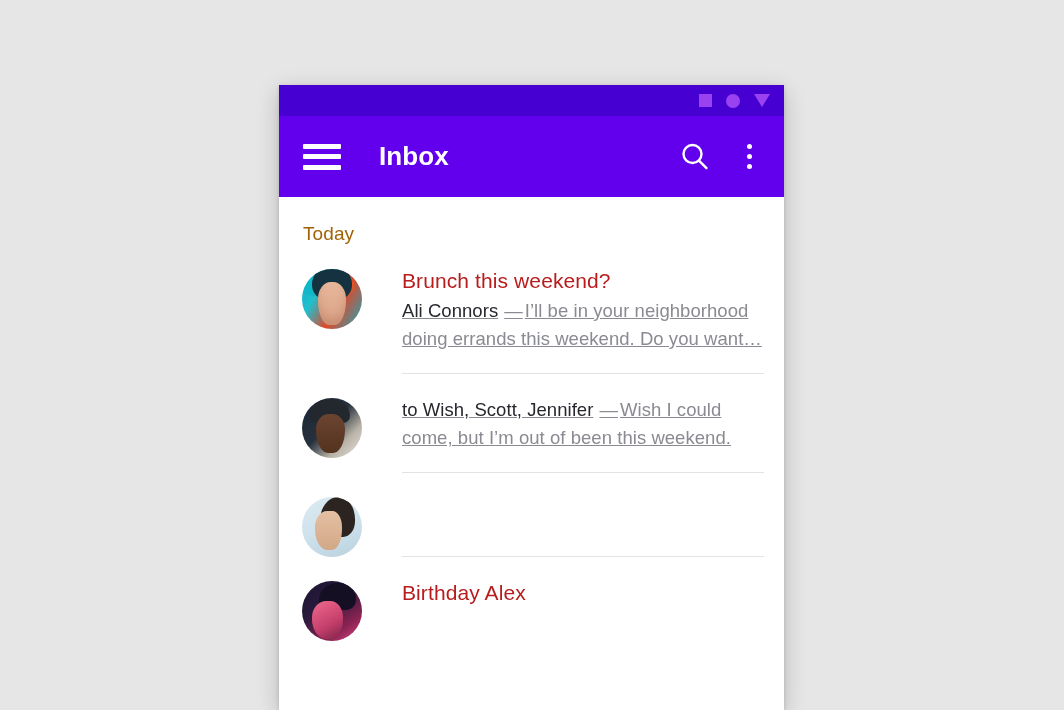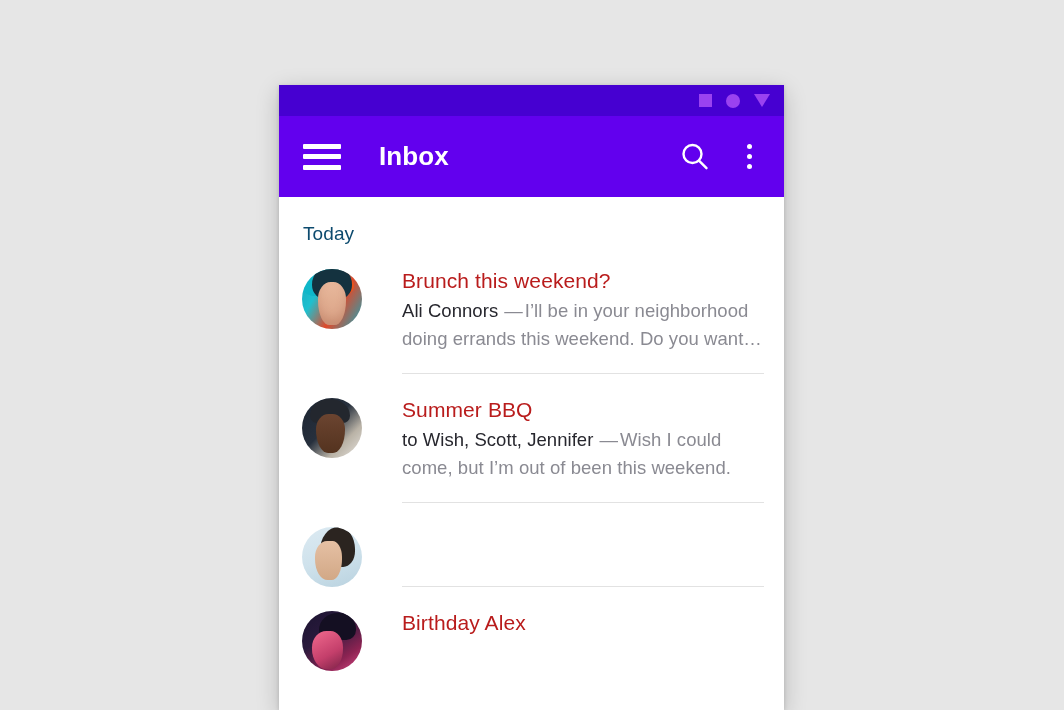--- a/index.html
+++ b/index.html
@@ -131,21 +131,21 @@
     background: #ffffff;
   }
 
   
   .list-area {
     background: #ffffff;
     padding-top: 0;
   }
   .section-label {
     font-size: 19px;
-    color: #0c4a6e;
+    color: #a16207;
     padding: 26px 0 0 24px;
     letter-spacing: 0.1px;
   }
 
   .mail-row {
     display: flex;
     padding: 22px 20px 0 23px;
     box-sizing: border-box;
     cursor: pointer;
   }
@@ -175,20 +175,21 @@
     letter-spacing: 0.1px;
     margin-bottom: 3px;
     white-space: nowrap;
     overflow: hidden;
   }
   .preview {
     font-size: 18.5px;
     line-height: 28px;
     color: #8a8a92;
     letter-spacing: 0.05px;
+    text-decoration: underline;
   }
   .preview .sender {
     color: #27272e;
   }
   .preview .dash {
     color: #8a8a92;
     padding: 0 2px 0 6px;
   }
 
   
@@ -330,21 +331,20 @@
           <div class="subject">Brunch this weekend?</div>
           <div class="preview">
             <span class="sender">Ali Connors</span><span class="dash">—</span><span class="snippet">I’ll be in your neighborhood doing errands this weekend. Do you want…</span>
           </div>
         </div>
       </div>
 
       <div class="mail-row">
         <div class="avatar av-scott"></div>
         <div class="mail-body">
-          <div class="subject">Summer BBQ</div>
           <div class="preview">
             <span class="sender">to Wish, Scott, Jennifer</span><span class="dash">—</span><span class="snippet">Wish I could come, but I’m out of been this weekend.</span>
           </div>
         </div>
       </div>
 
       <div class="mail-row">
         <div class="avatar av-sandra"></div>
         <div class="mail-body">
         </div>

